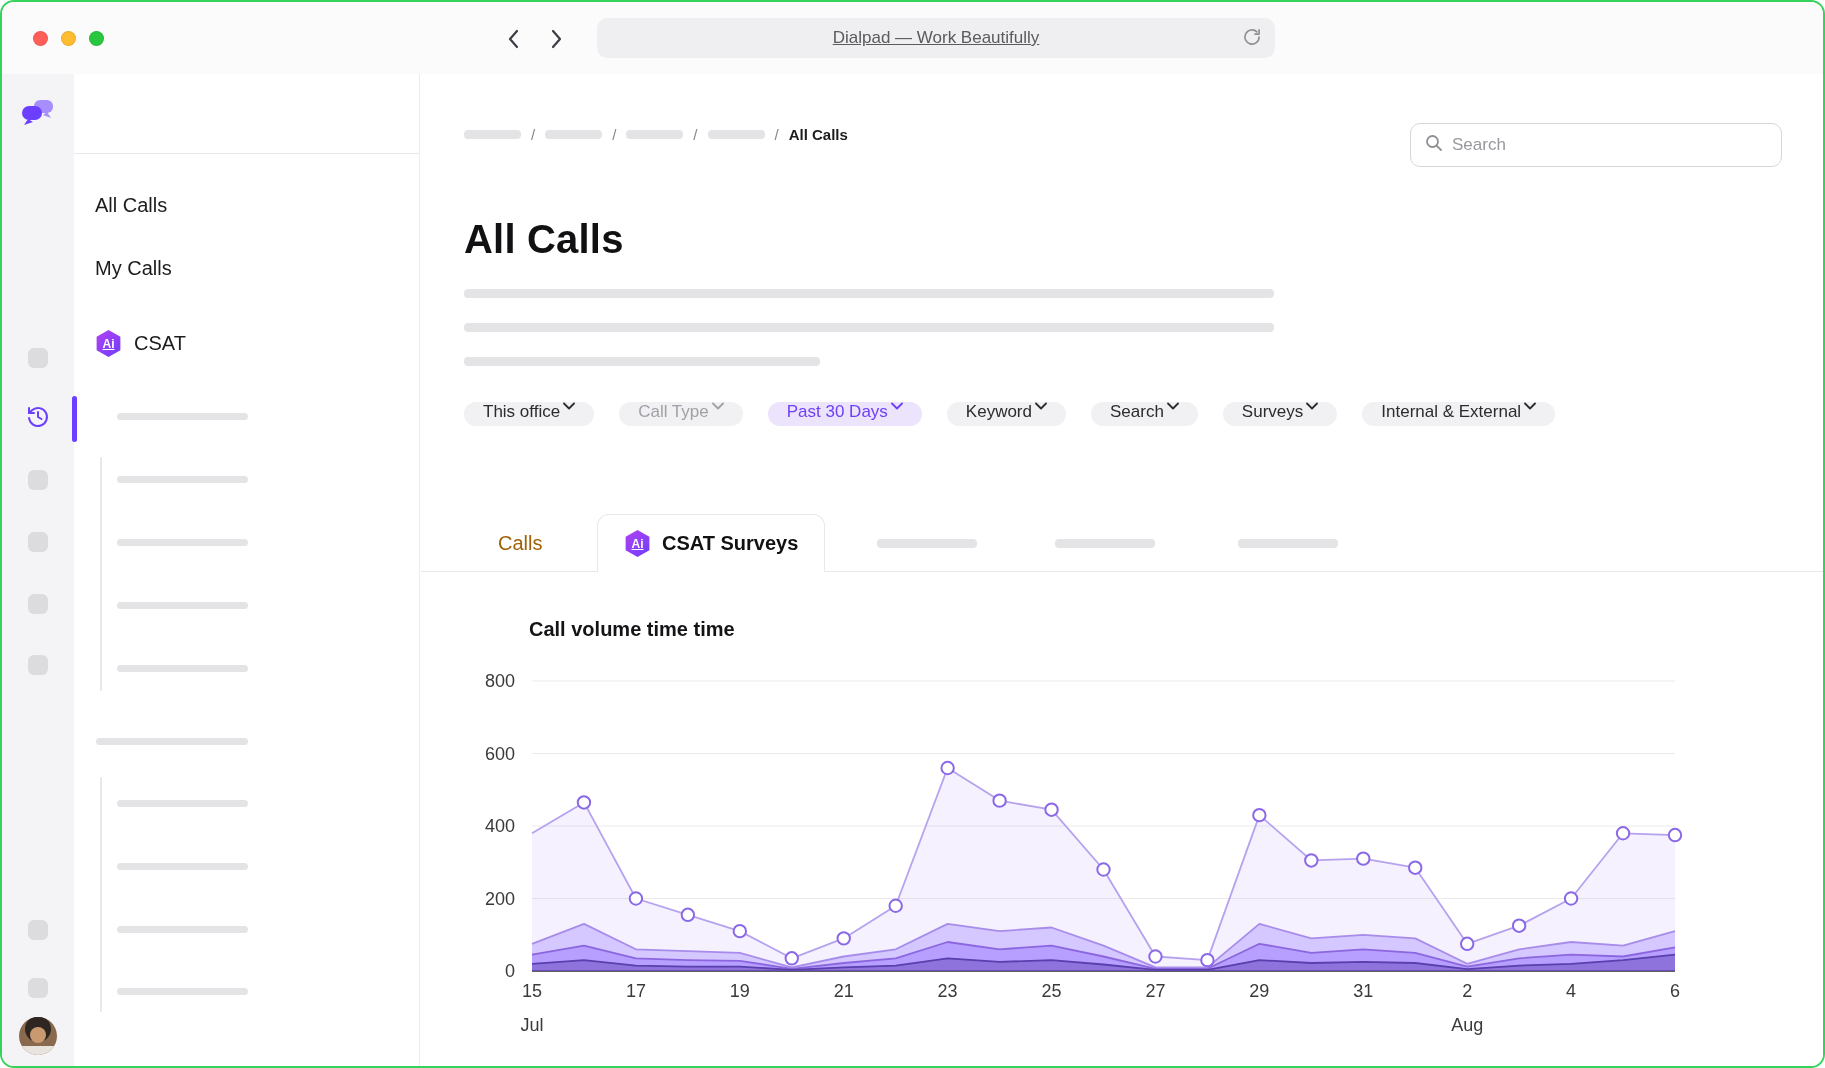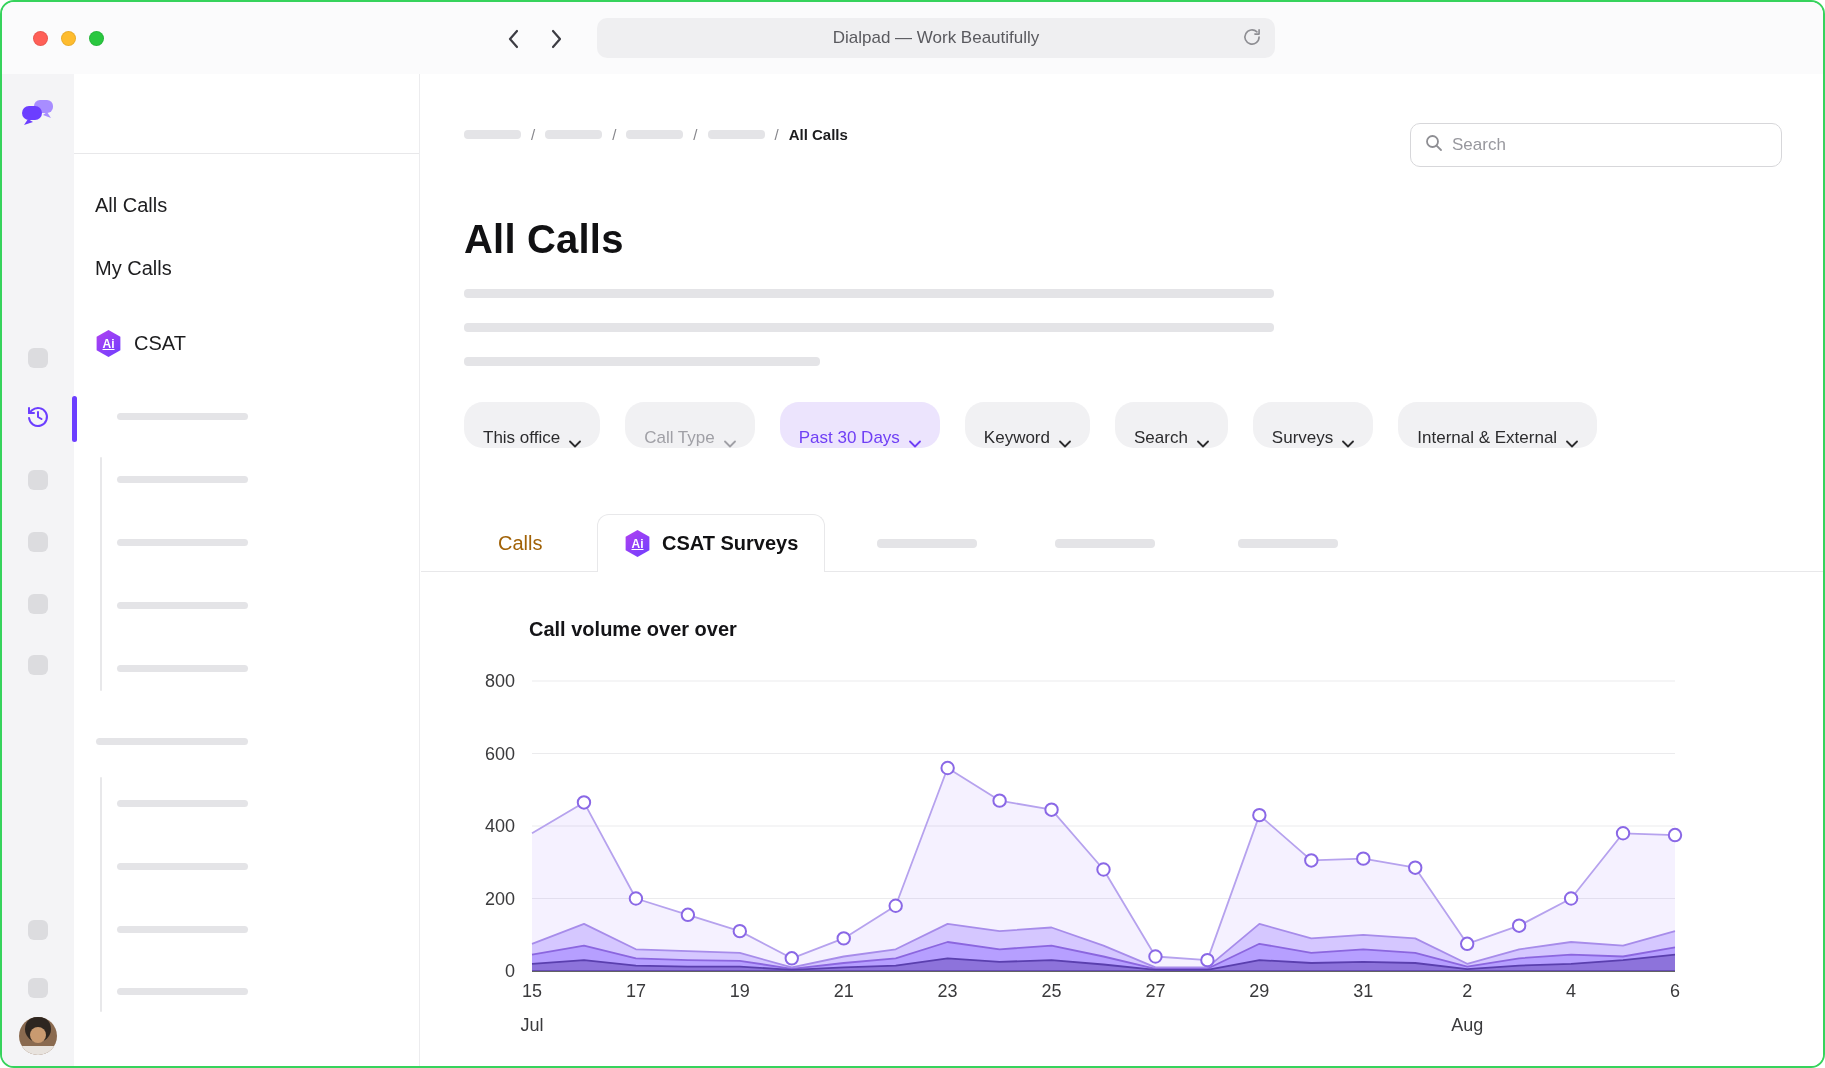--- a/index.html
+++ b/index.html
@@ -14,21 +14,21 @@
   .tl{ position:absolute; top:29px; width:15px; height:15px; border-radius:50%; border:1px solid rgba(0,0,0,.08); }
   .tl.red{ left:31px; background:#ff5f57; }
   .tl.yellow{ left:59px; background:#febc2e; }
   .tl.green{ left:87px; background:#29c73f; }
   .navbtn{ position:absolute; top:22px; width:30px; height:30px; display:flex; align-items:center; justify-content:center; cursor:pointer; }
   .navbtn.back{ left:496px; }
   .navbtn.fwd{ left:540px; }
   .title-pill{
     position:absolute; left:595px; top:16px; width:678px; height:40px;
     background:#efeff1; border-radius:10px; display:flex; align-items:center; justify-content:center;
-    color:#5a5a5f; font-size:17px;
+    color:#5a5a5f; font-size:17px;text-decoration:underline;
   }
   .title-pill .reload{ position:absolute; right:13px; top:9px; }
   
   .rail{ position:absolute; left:0; top:72px; bottom:0; width:72px; background:#f4f4f6; }
   .rail-logo{ position:absolute; left:20px; top:26px; cursor:pointer; }
   .rail-sq{ position:absolute; left:26px; width:20px; height:20px; border-radius:6px; background:#dcdcdf; }
   .rail-history{ position:absolute; left:24px; top:331px; width:24px; height:24px; }
   .rail-indicator{ position:absolute; left:70px; top:394px; width:5px; height:46px; background:#6c3eff; border-radius:3px; z-index:3; }
   .avatar{ position:absolute; left:17px; top:943px; width:38px; height:38px; border-radius:50%; overflow:hidden; cursor:pointer; }
   
@@ -54,22 +54,22 @@
   .search{
     position:absolute; left:989px; top:49px; width:372px; height:44px;
     border:1px solid #d7d7da; border-radius:10px; background:#fff;
     display:flex; align-items:center; padding:0 14px; gap:9px;justify-content:flex-end;
   }
   .search input{ border:none; outline:none; font-size:17px; color:#1c1c1e; flex:1; font-family:"Liberation Sans",sans-serif; }
   .search input::placeholder{ color:#98989e; }
   .h1{ position:absolute; left:43px; top:143px; font-size:40px; font-weight:700; color:#111113; letter-spacing:.2px; }
   .chips{ position:absolute; left:43px; top:328px; display:flex; gap:25px; }
   .chip{
-    height:46px; border-radius:19px; background:#f1f1f3; padding:0 19px;
-    display:flex; align-items:flex-end; gap:9px; font-size:17px; color:#2c2c2e; cursor:pointer; white-space:nowrap;
+    height:24px; border-radius:19px; background:#f1f1f3; padding:0 19px;
+    display:flex; align-items:flex-start; gap:3px; font-size:17px; color:#2c2c2e; cursor:pointer; white-space:nowrap;
   }
   .chip.muted{ color:#a0a0a6; }
   .chip.active{ background:#ece4fd; color:#6f3ff5; }
   .tab-border{ position:absolute; left:0; right:0; top:497px; height:1px; background:#e8e8ea; }
   .tab-plain{ position:absolute; left:47px; top:441px; height:56px; line-height:56px; padding:0 30px; font-size:20px; color:#a16207; cursor:pointer; }
   .tab-active{
     position:absolute; left:176px; top:440px; height:58px; padding:0 26px; z-index:2;
     background:#fff; border:1px solid #e8e8ea; border-bottom:none; border-radius:12px 12px 0 0;
     display:flex; align-items:center; gap:11px; font-size:20px; font-weight:700; color:#111113; cursor:pointer;
   }
@@ -251,21 +251,21 @@
     <div class="tab-border"></div>
     <div class="tab-plain">Calls</div>
     <div class="tab-active">
       <span class="hex">Ai</span>
       <span>CSAT Surveys</span>
     </div>
     <span class="tab-sk" style="left:456px"></span>
     <span class="tab-sk" style="left:634px"></span>
     <span class="tab-sk" style="left:817px"></span>
 
-    <div class="chart-title">Call volume over over</div>
+    <div class="chart-title">Call volume time time</div>
     <div class="chart-wrap">
       <svg id="chart-svg" width="1290" height="400" viewBox="0 0 1290 400">
           <line x1="75" x2="1218" y1="24" y2="24" stroke="#ebebed" stroke-width="1"></line>
           <text x="58" y="30" text-anchor="end" fill="#3a3a3c" font-size="18">800</text>
           <line x1="75" x2="1218" y1="96.5" y2="96.5" stroke="#ebebed" stroke-width="1"></line>
           <text x="58" y="102.5" text-anchor="end" fill="#3a3a3c" font-size="18">600</text>
           <line x1="75" x2="1218" y1="169" y2="169" stroke="#ebebed" stroke-width="1"></line>
           <text x="58" y="175" text-anchor="end" fill="#3a3a3c" font-size="18">400</text>
           <line x1="75" x2="1218" y1="241.5" y2="241.5" stroke="#ebebed" stroke-width="1"></line>
           <text x="58" y="247.5" text-anchor="end" fill="#3a3a3c" font-size="18">200</text>

